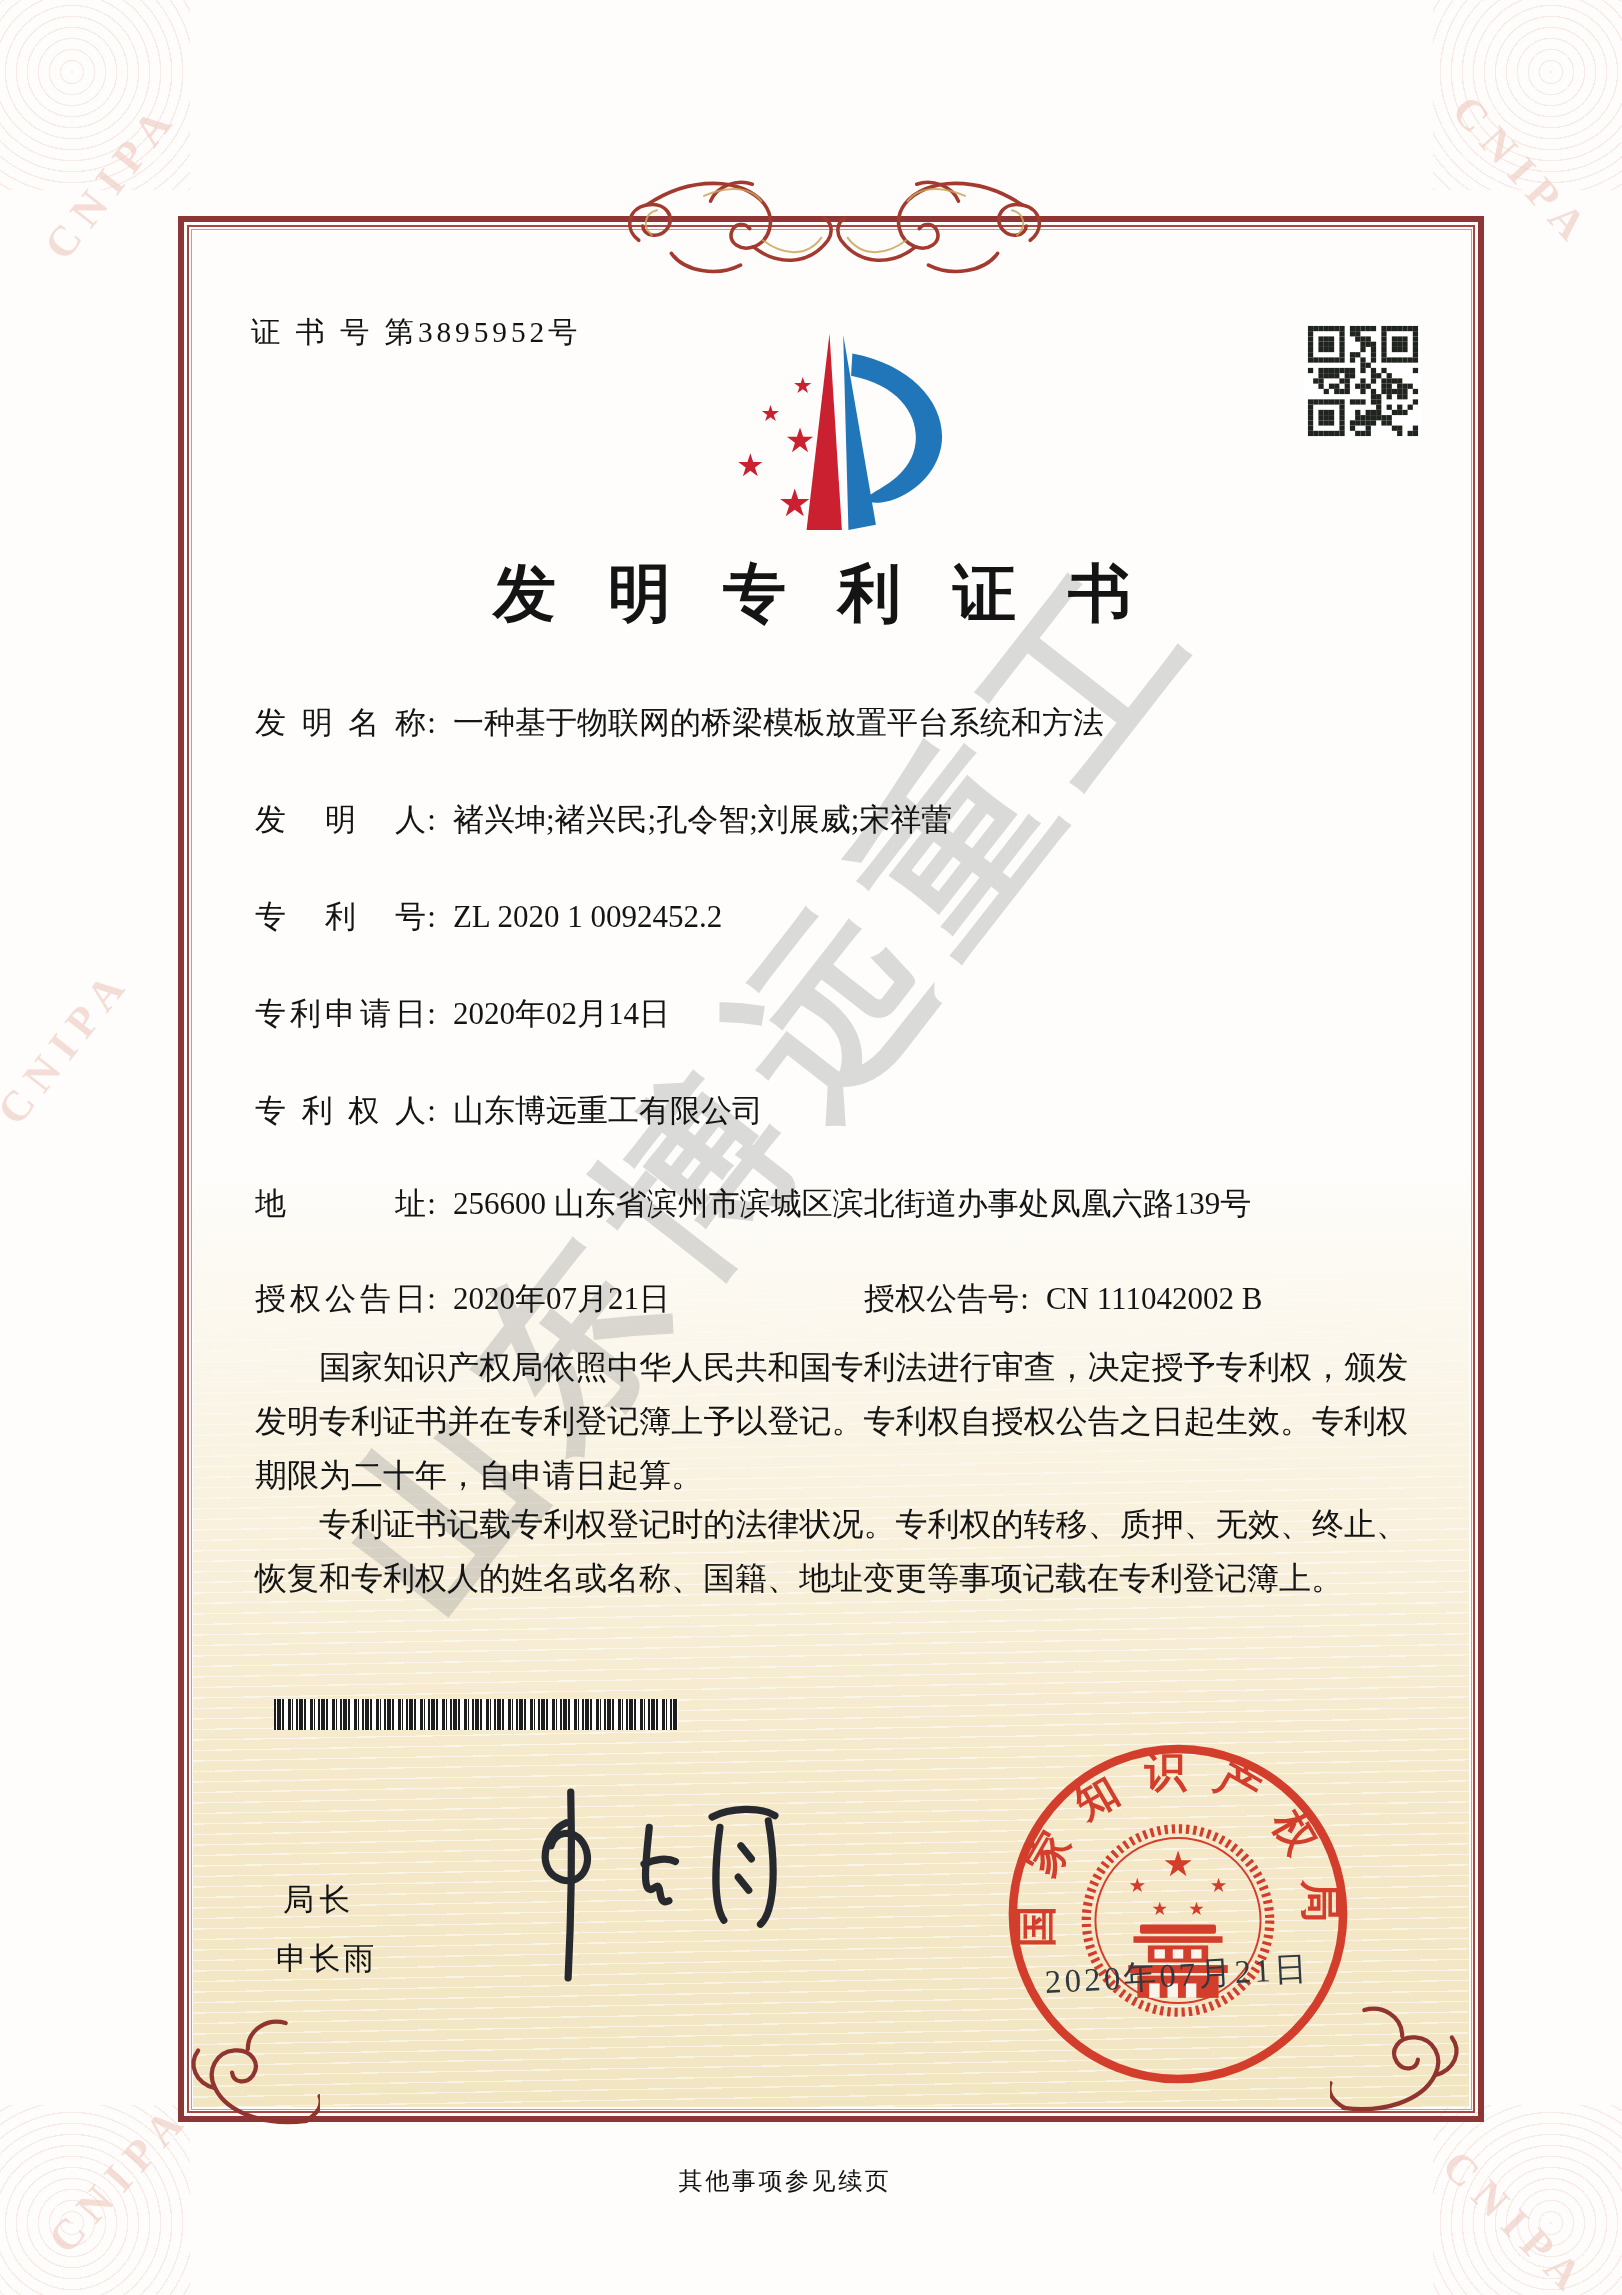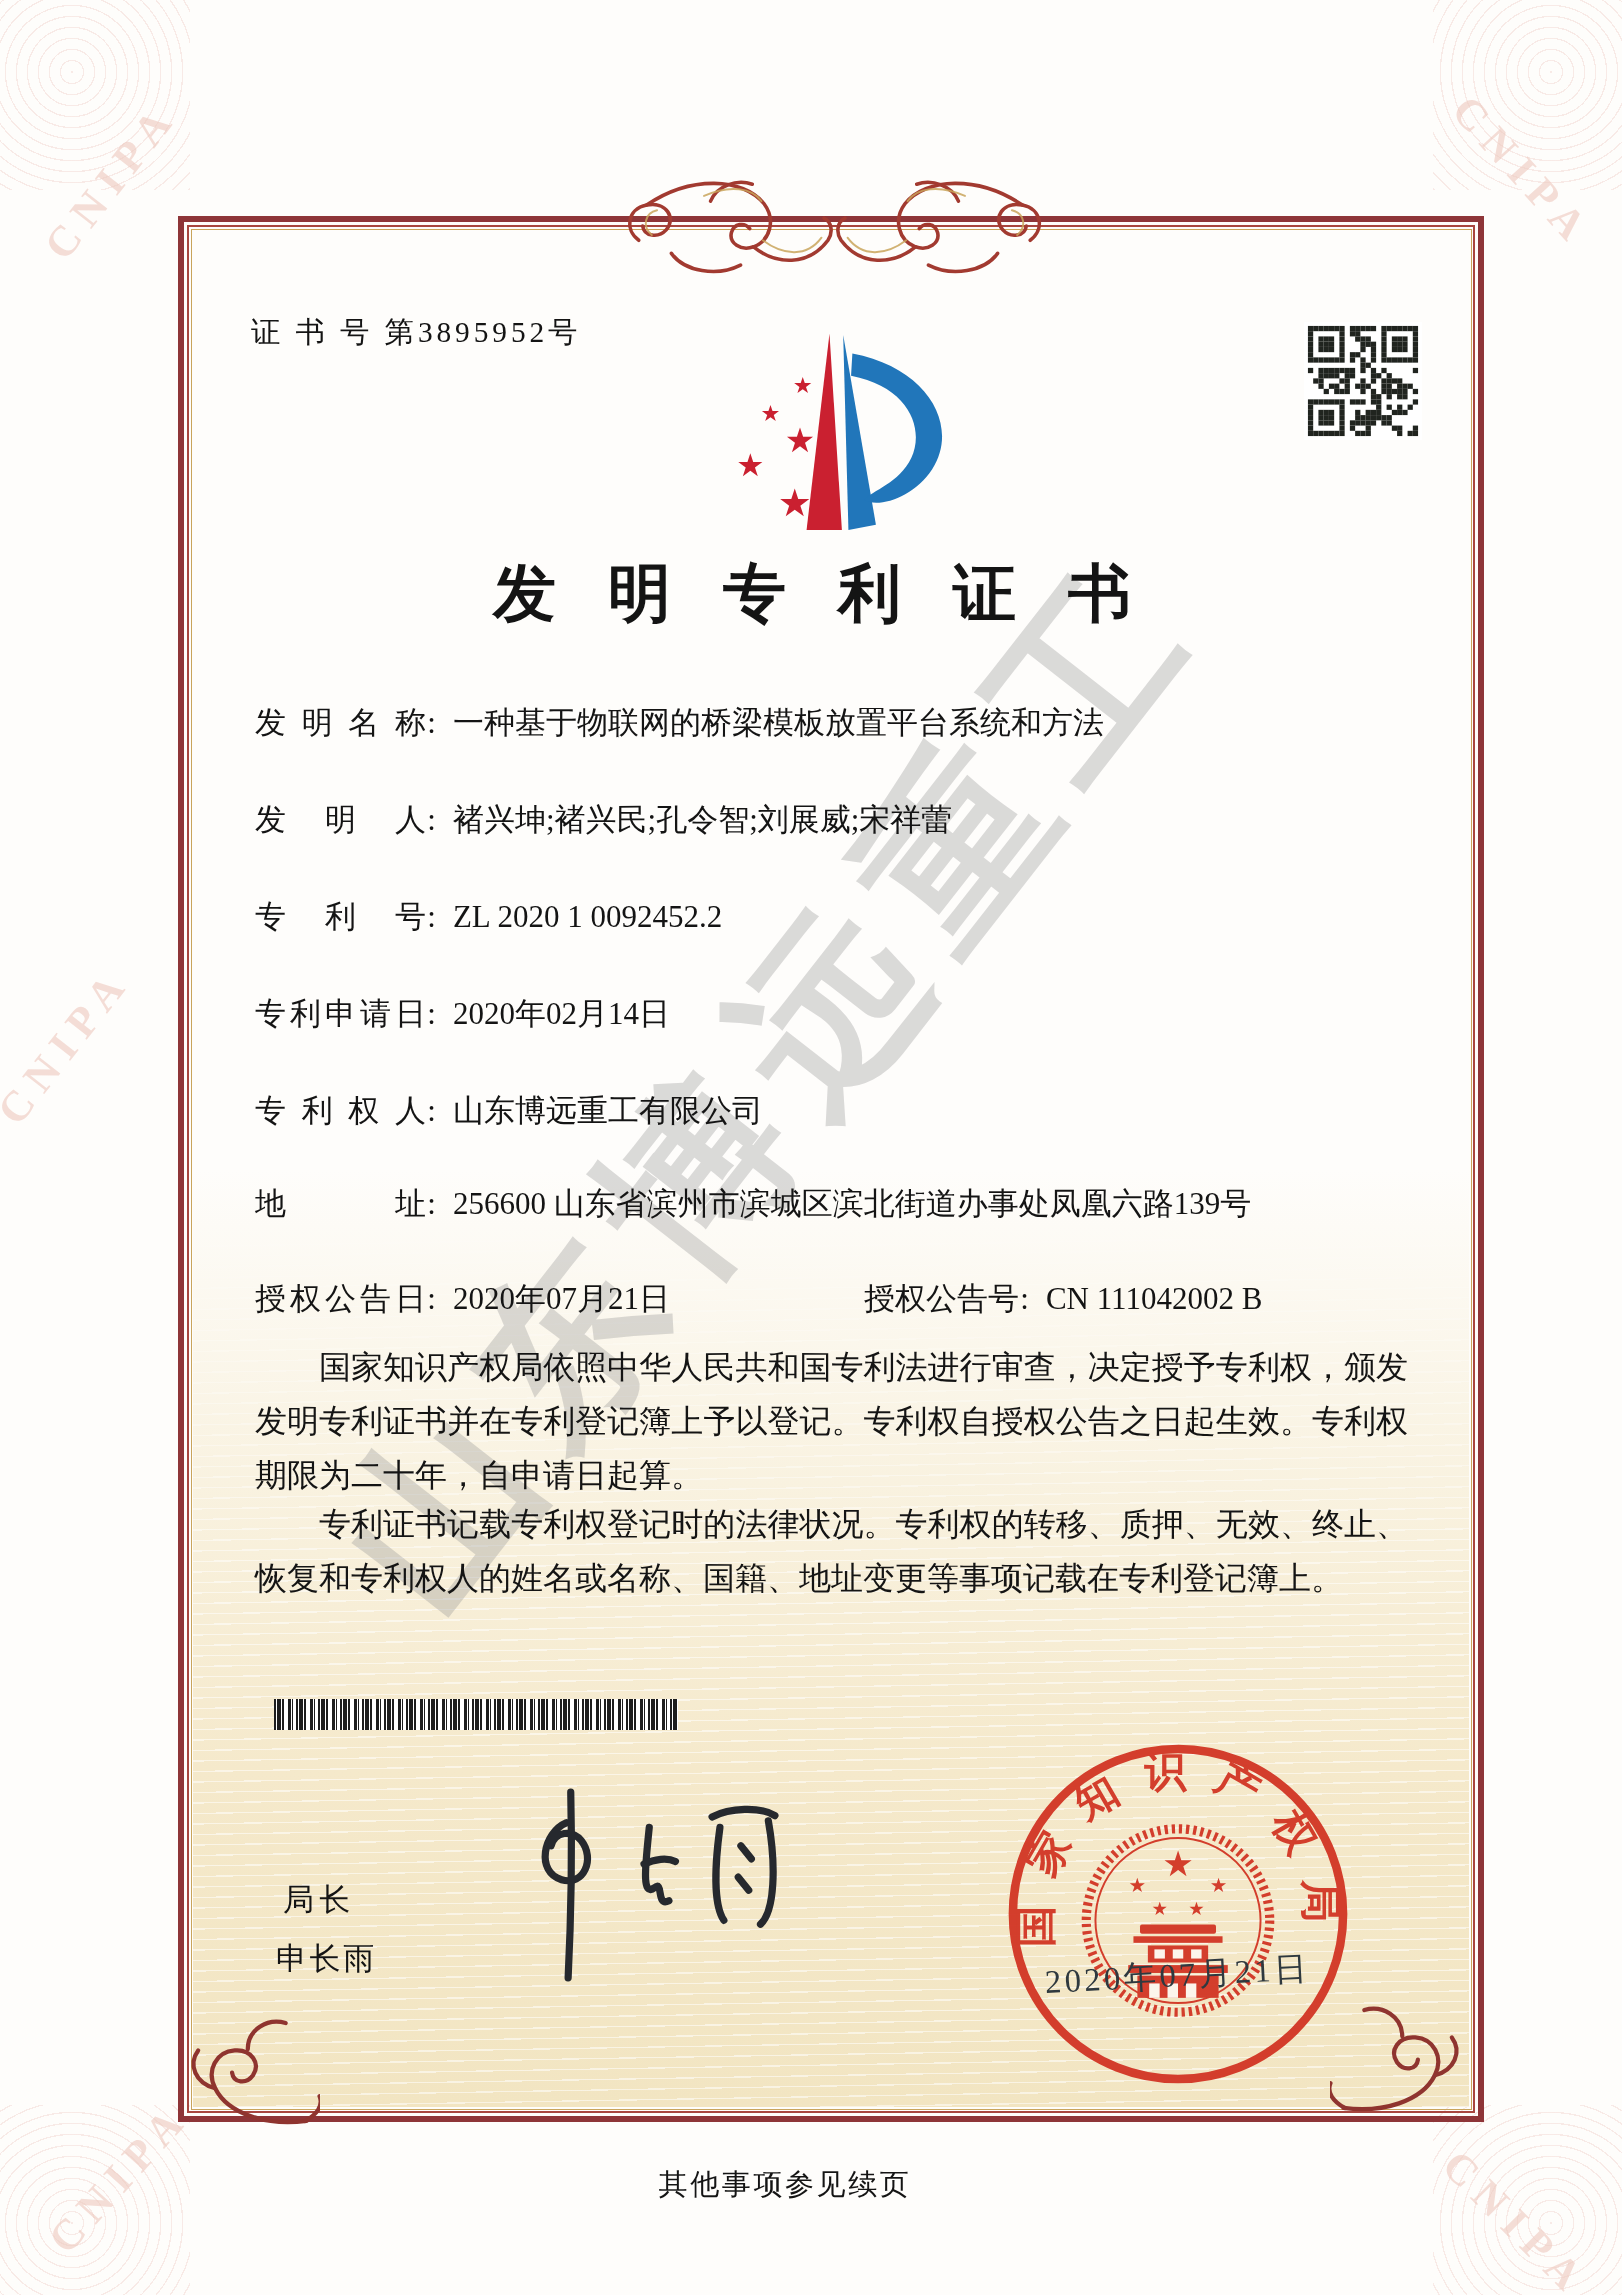--- a/index.html
+++ b/index.html
@@ -61,21 +61,21 @@
   .barcode{position:absolute;left:274px;top:1699px;width:404px;height:31px;z-index:2;
      background:repeating-linear-gradient(90deg,#1d1d1d 0 2px,#fff 2px 3.3px,#1d1d1d 3.3px 7.2px,#fff 7.2px 8.5px,
      #1d1d1d 8.5px 9.8px,#fff 9.8px 13.7px,#1d1d1d 13.7px 17px,#fff 17px 17.7px,#1d1d1d 17.7px 19px,#fff 19px 22px);}
   .signer-title{position:absolute;left:283px;top:1879px;font-size:31px;letter-spacing:5.2px;z-index:2;}
   .signer-name{position:absolute;left:276px;top:1938px;font-size:31px;letter-spacing:2.6px;z-index:2;}
   .signature{position:absolute;left:504px;top:1767px;z-index:3;}
   .signature path{fill:none;stroke:#26292e;stroke-width:11;stroke-linecap:round;stroke-linejoin:round;}
   .seal{position:absolute;left:988px;top:1724px;z-index:3;opacity:.95;}
 
   .page-info{position:absolute;left:0;width:1603px;top:2066px;text-align:center;font-size:26px;z-index:2;}
-  .footer-note{position:absolute;left:0;width:1570px;top:2165px;text-align:center;font-size:29px;letter-spacing:2.6px;z-index:2;}
+  .footer-note{position:absolute;left:0;width:1570px;top:2165px;text-align:center;font-size:24px;letter-spacing:2.6px;z-index:2;}
 </style>
 </head>
 <body>
 
 <div id="page">
 
   <div class="lace tl"></div>
   <div class="lace tr"></div>
   <div class="lace bl"></div>
   <div class="lace br"></div>

